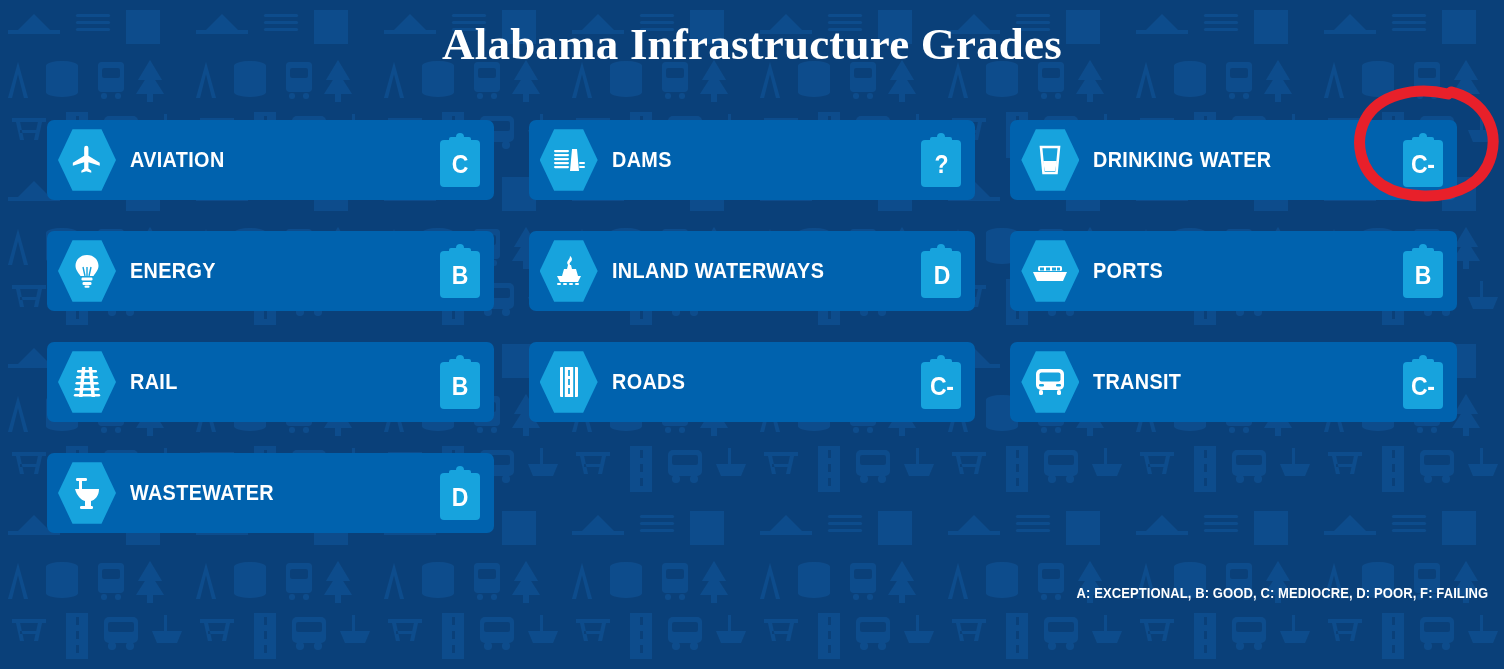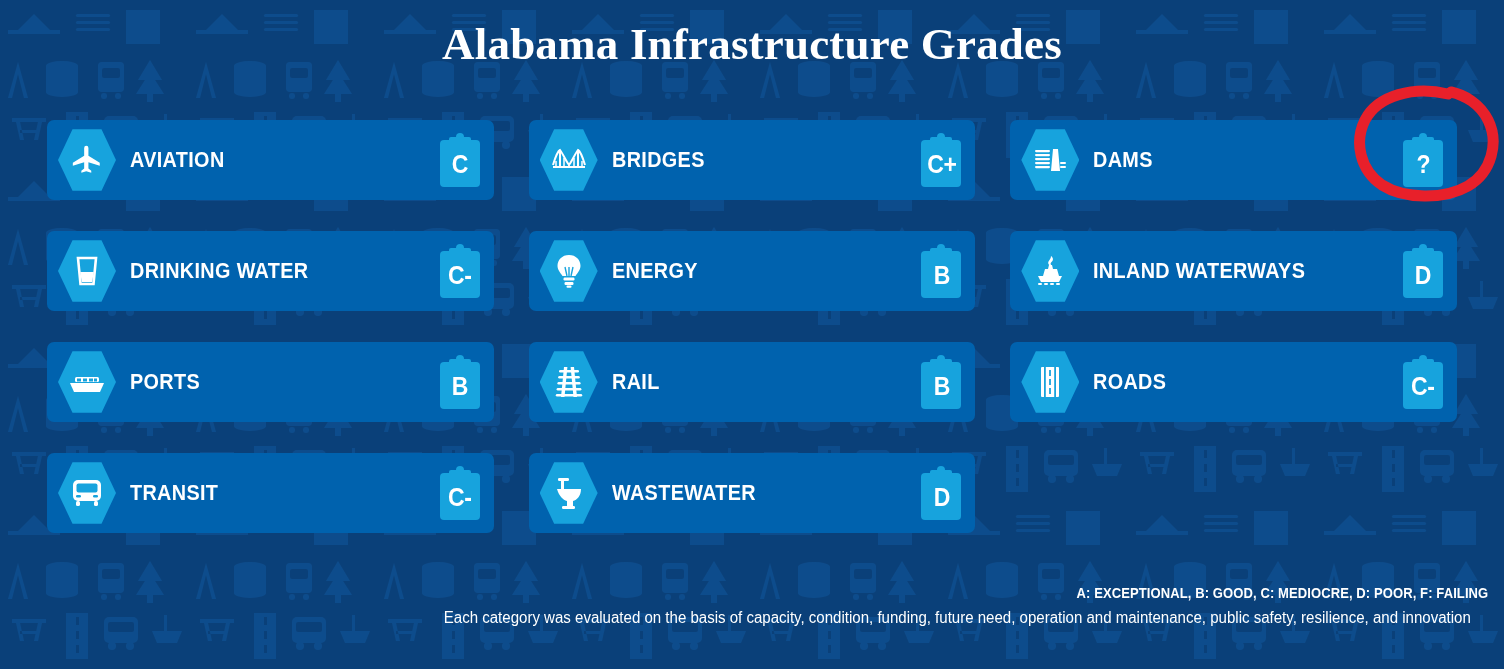--- a/index.html
+++ b/index.html
@@ -252,39 +252,20 @@
       <span class="card-label">AVIATION</span>
       <span class="spacer"></span>
       <span class="grade">
         <span class="clip-knob"></span>
         <span class="clip-top"></span>
         <span class="clip-body"></span>
         <span class="grade-text">C</span>
       </span>
     </div>
 
-    <div class="card">
-      <span class="hex">
-        <span class="hexbg"></span>
-        <svg width="36" height="30" viewBox="0 0 36 30" fill="none" stroke="#ffffff" stroke-width="2">
-          <path d="M2 22 h32"></path>
-          <path d="M9 5 v17 M27 5 v17"></path>
-          <path d="M2 20 C5 10 7 6 9 5 C12 9 15 16 18 20 C21 16 24 9 27 5 C29 6 31 10 34 20"></path>
-          <path d="M13 13 v9 M18 20 v2 M23 13 v9 M5 16 v6 M31 16 v6" stroke-width="1.5"></path>
-        </svg>
-      </span>
-      <span class="card-label">BRIDGES</span>
-      <span class="spacer"></span>
-      <span class="grade">
-        <span class="clip-knob"></span>
-        <span class="clip-top"></span>
-        <span class="clip-body"></span>
-        <span class="grade-text">C+</span>
-      </span>
-    </div>
 
     <div class="card">
       <span class="hex">
         <span class="hexbg"></span>
         <svg width="36" height="30" viewBox="0 0 36 30" fill="#ffffff">
           <path d="M21 4 l5 0 l2 22 l-9 0z"></path>
           <g>
             <rect x="3" y="5" width="15" height="2.2" rx="1.1"></rect>
             <rect x="3" y="9" width="15" height="2.2" rx="1.1"></rect>
             <rect x="3" y="13" width="15" height="2.2" rx="1.1"></rect>
@@ -480,18 +461,15 @@
   </div>
 
   <svg id="annotation" viewBox="0 0 150 124" aria-hidden="true">
     <path d="M96 12 C62 4 26 13 13 38 C2 60 8 88 30 103 C52 117 92 118 116 104 C140 90 147 60 136 38 C128 22 113 13 99 10" fill="none" stroke="#e8202a" stroke-width="11" stroke-linecap="round" stroke-linejoin="round"></path>
   </svg>
 
   <div id="footer">
     <div>
       <span id="legend-line">A: EXCEPTIONAL, B: GOOD, C: MEDIOCRE, D: POOR, F: FAILING</span>
     </div>
-    <div>
-      <span id="criteria-line">Each category was evaluated on the basis of capacity, condition, funding, future need, operation and maintenance, public safety, resilience, and innovation</span>
-    </div>
   </div>
 
 </div>
 
 </body></html>

